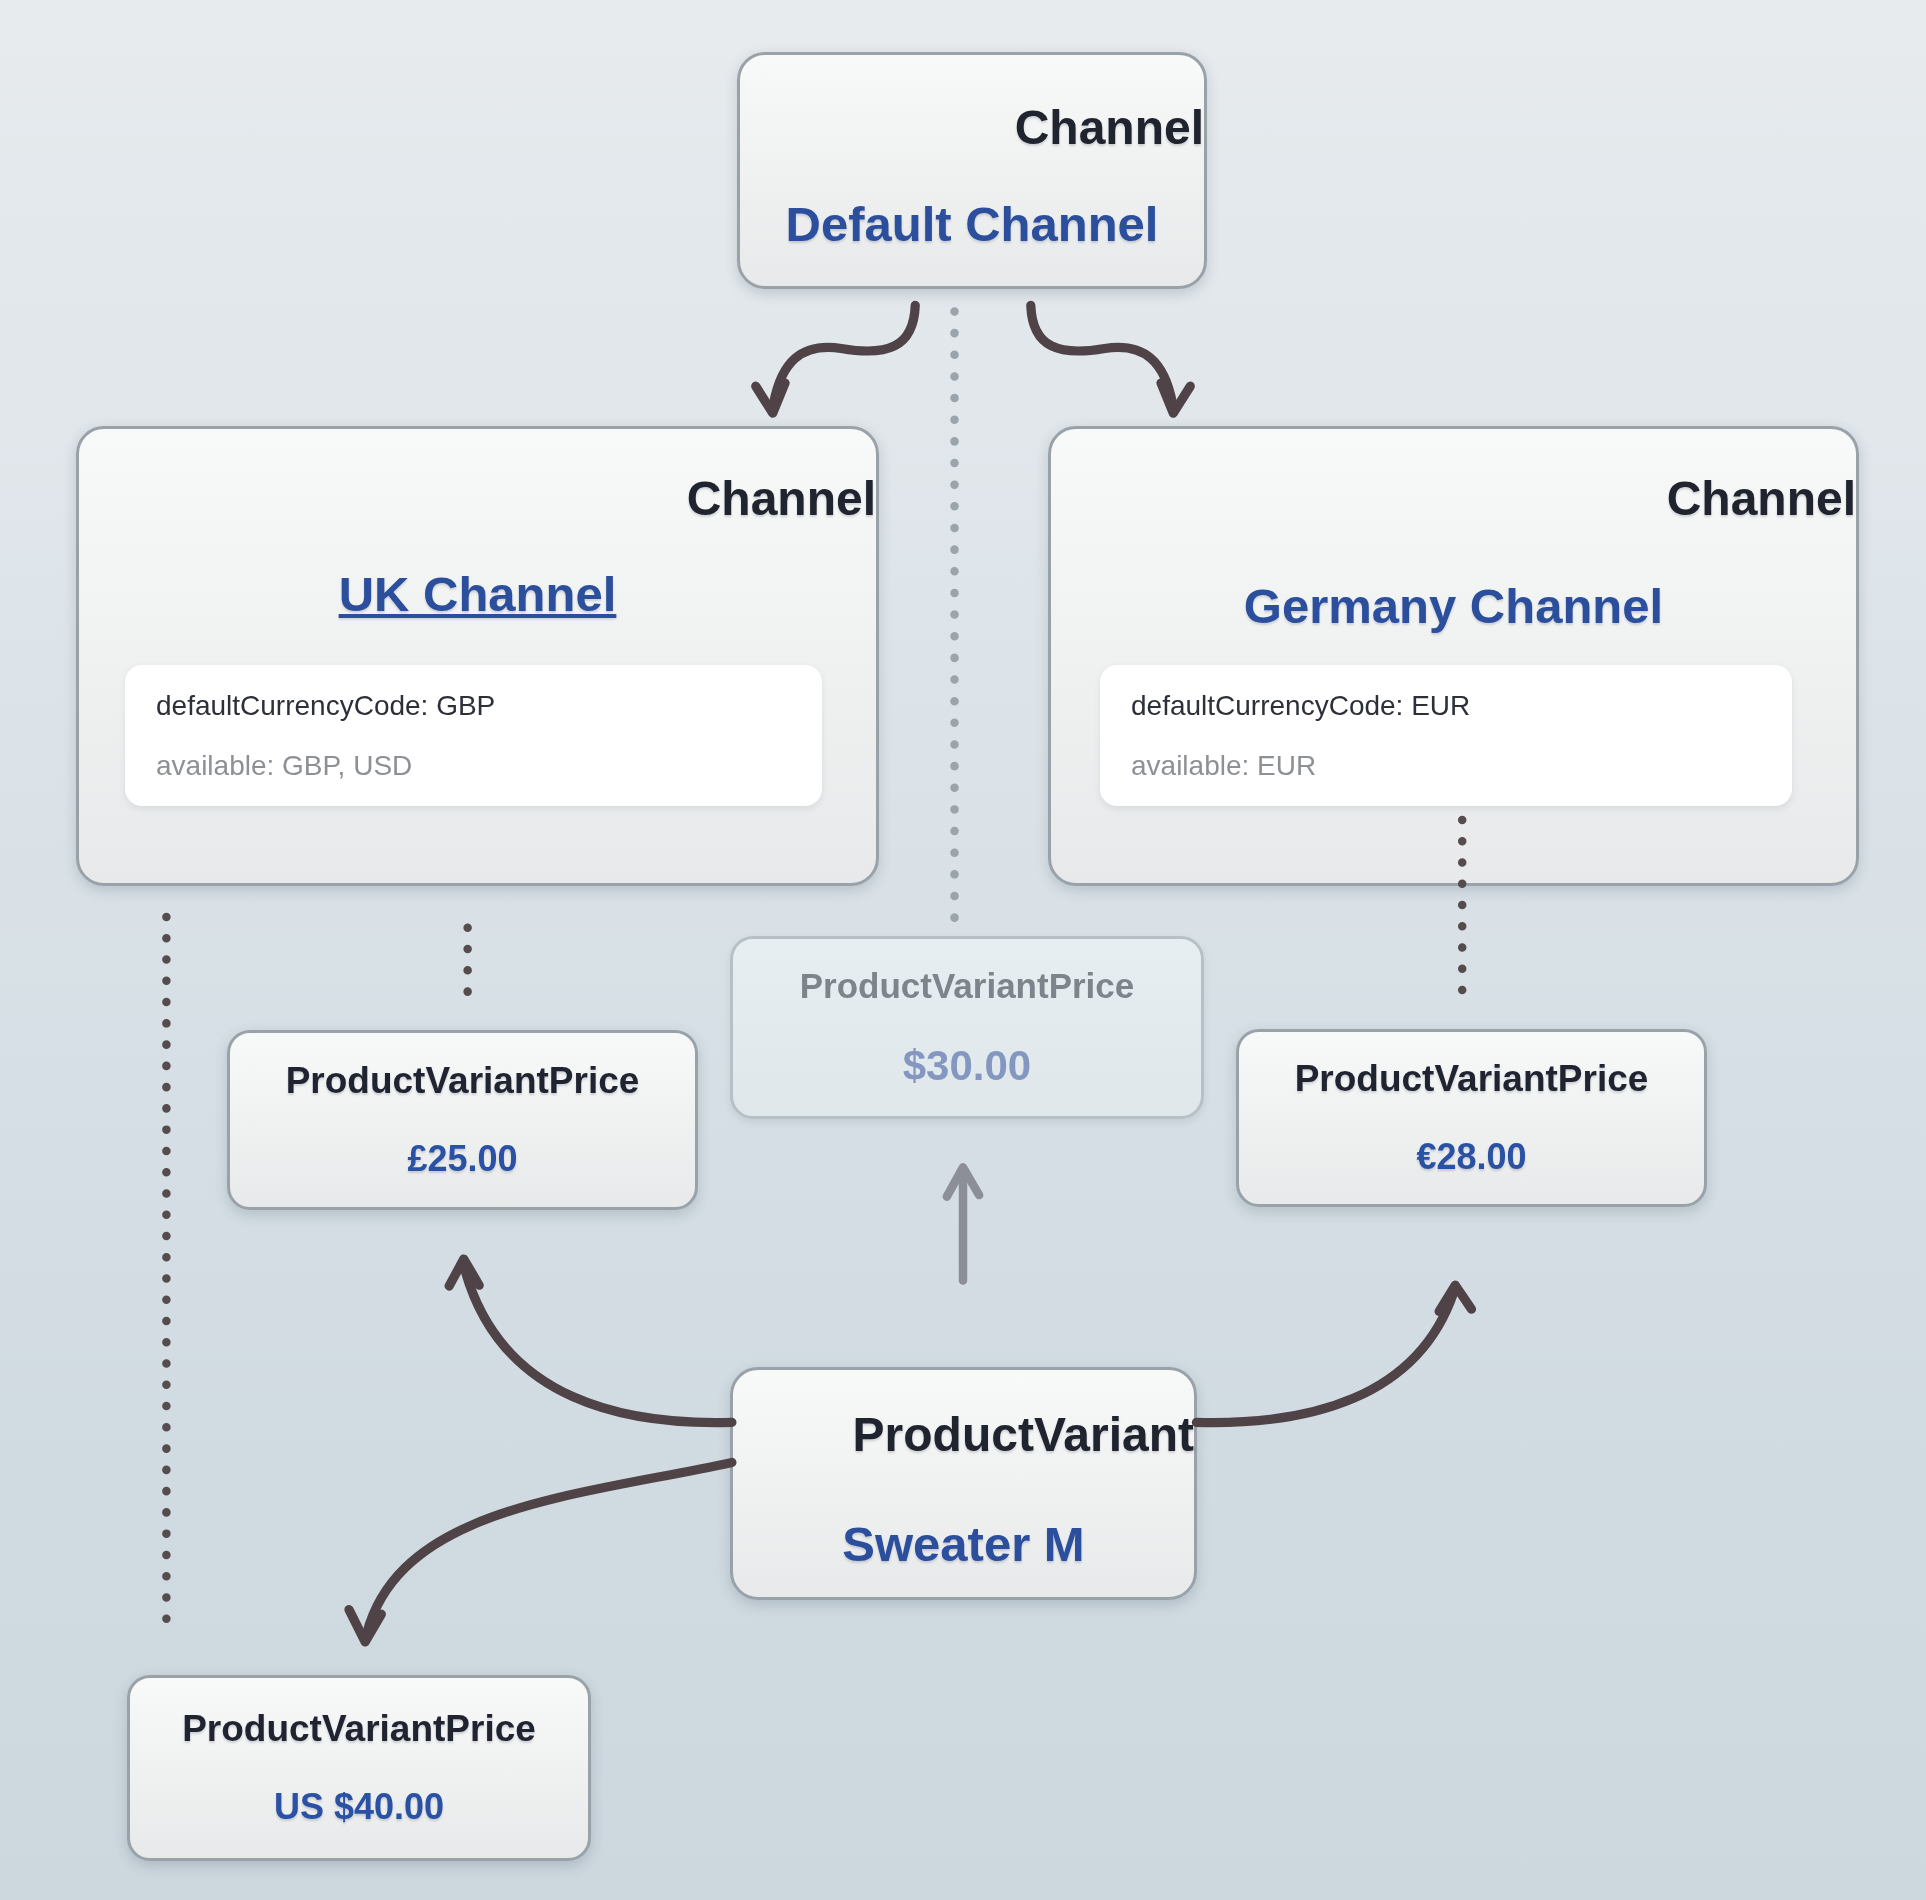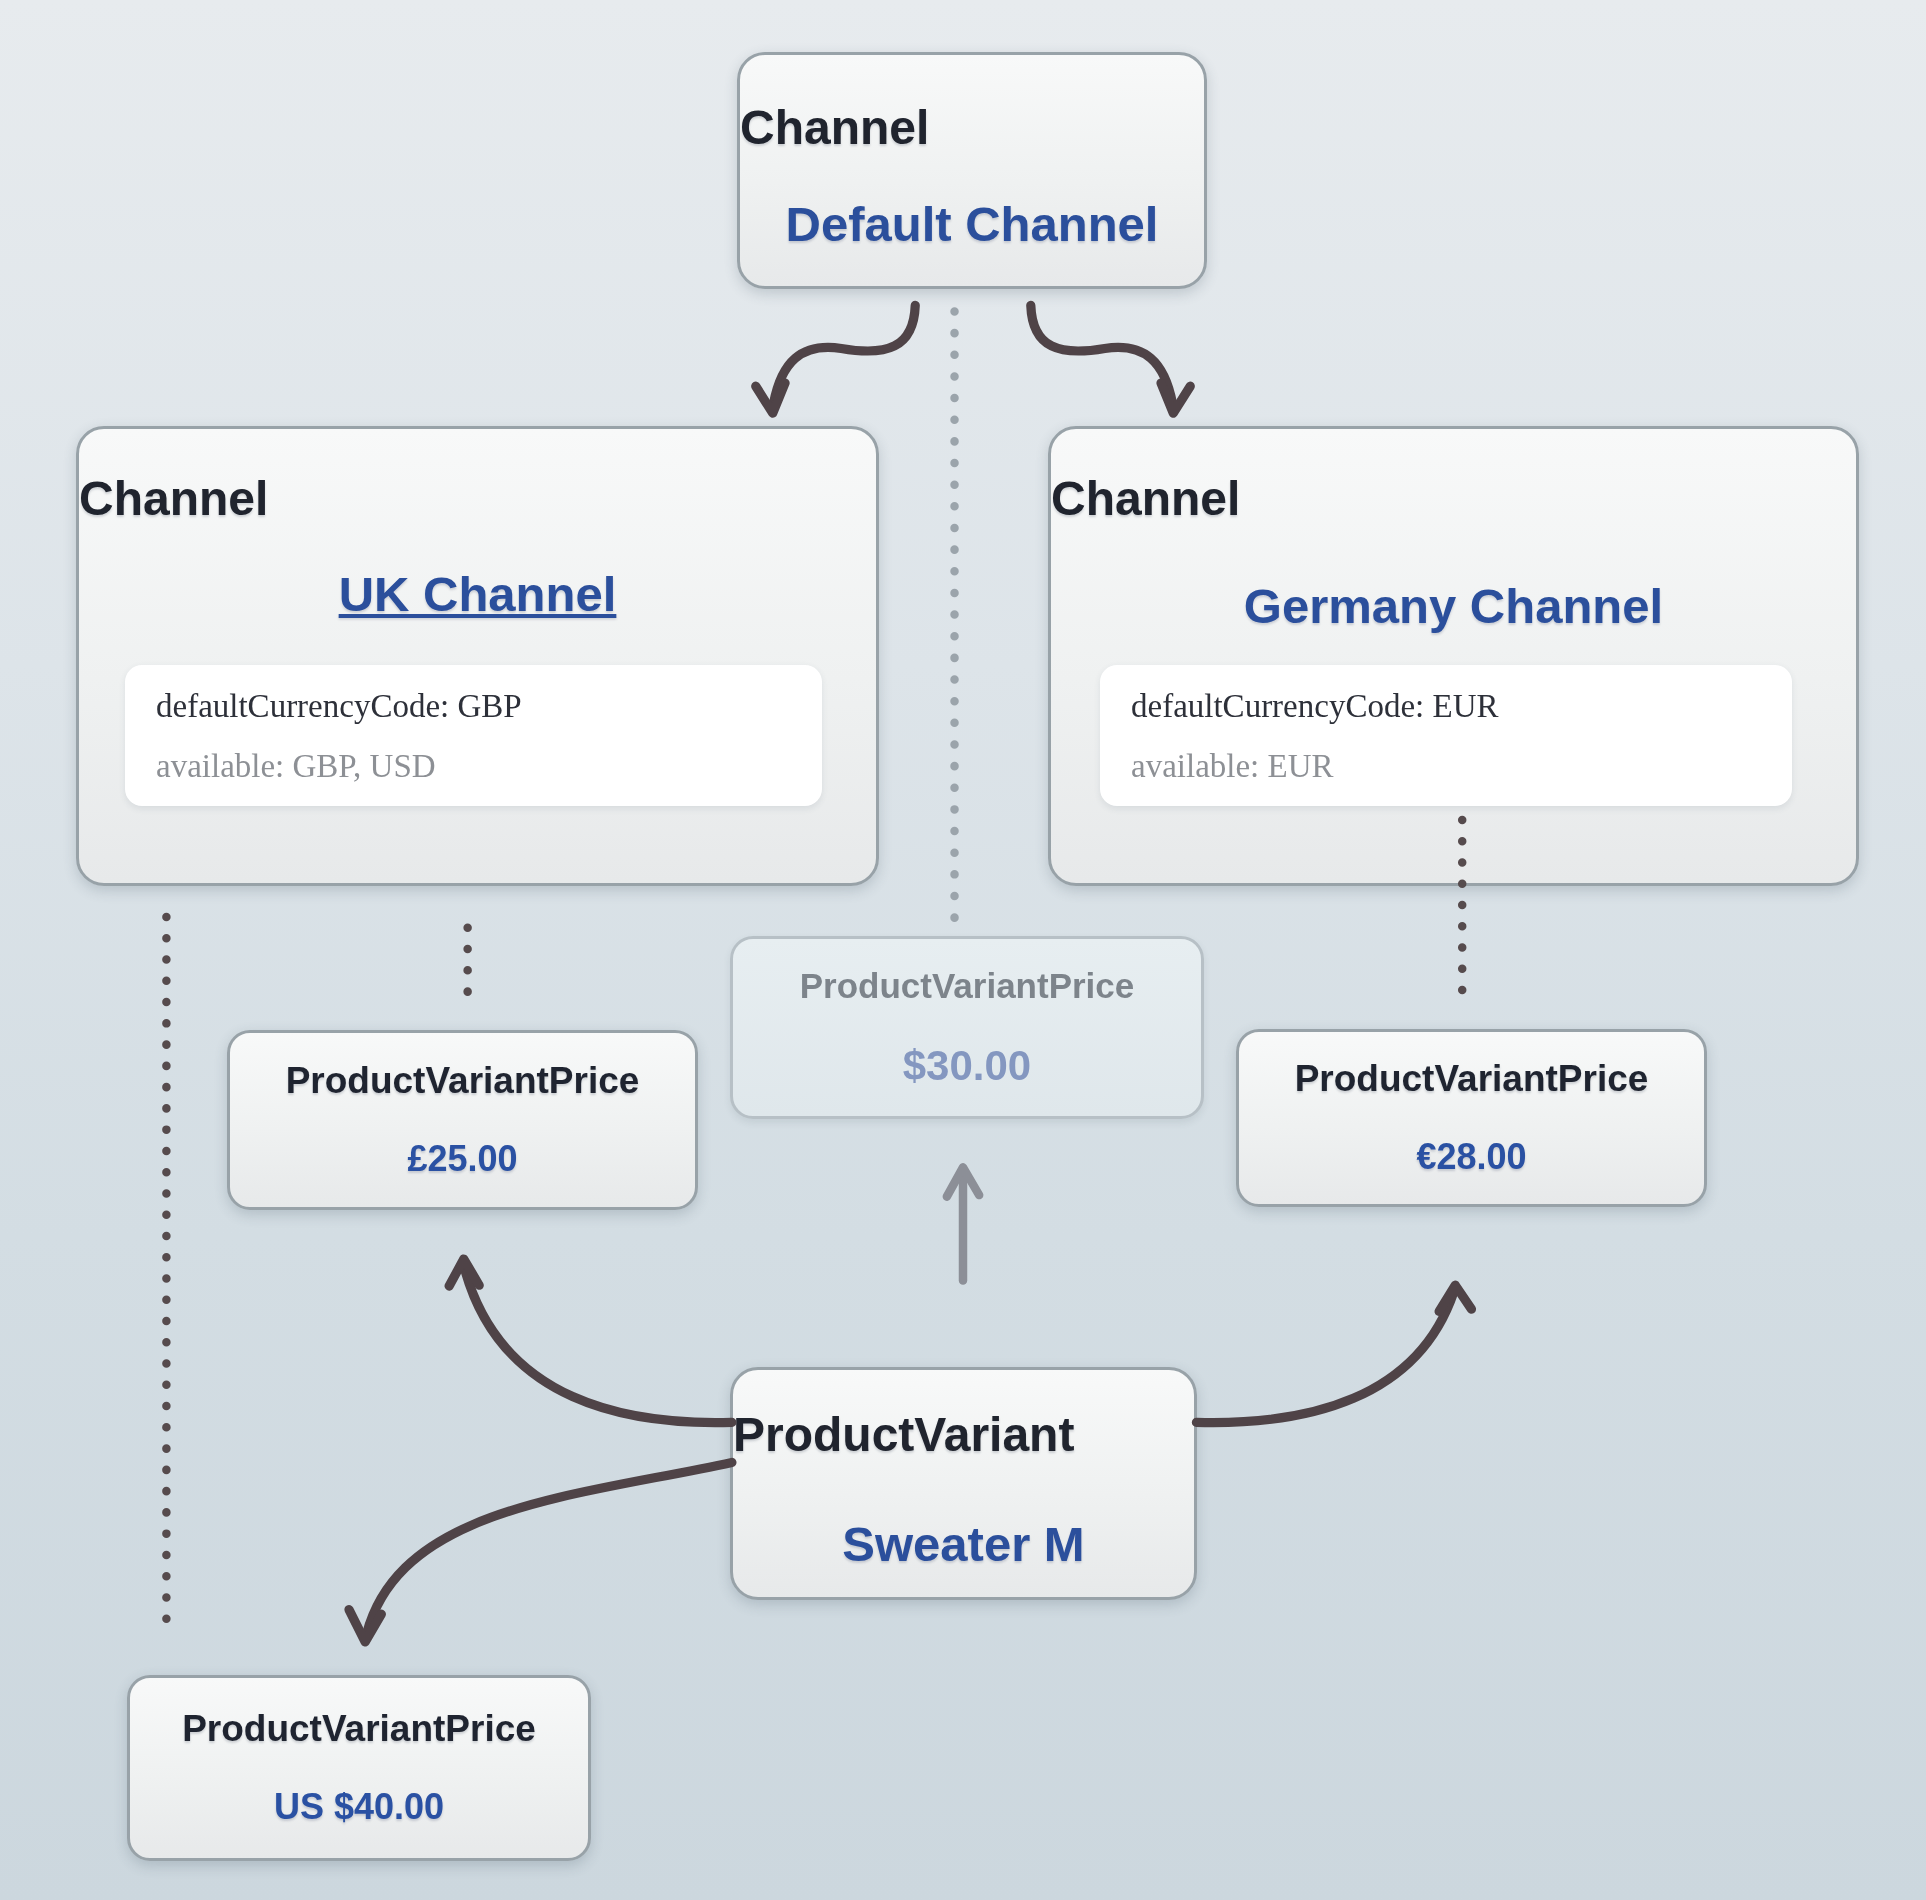--- a/index.html
+++ b/index.html
@@ -2,28 +2,28 @@
 <html style="font-size:12.3px"><head>
 <meta charset="utf-8">
 <style>
   html,body{margin:0;padding:0;}
   body{width:1926px;height:1901px;overflow:hidden;font-family:"Liberation Sans",sans-serif;}
   .canvas{position:relative;width:1926px;height:1901px;
           background:linear-gradient(180deg,#e7ebee 0%,#dde4e9 35%,#d3dde3 65%,#ccd7de 100%);}
   .node{position:absolute;box-sizing:border-box;border:3.9px solid #98a2a8;border-radius:28px;
         background:linear-gradient(180deg,#f8f9f9 0%,#efF1f1 55%,#e7e9ea 100%);
         box-shadow:0 4.6px 12.3px rgba(55,75,90,0.20);}
-  .type-label{position:absolute;left:0;width:100%;text-align:left;font-weight:bold;
+  .type-label{position:absolute;left:0;width:100%;text-align:right;font-weight:bold;
               font-size:48px;line-height:55px;color:#20242e;text-shadow:0 1.5px 2.3px rgba(30,40,60,0.18);}
   .name-label{position:absolute;left:0;width:100%;text-align:center;font-weight:bold;
               font-size:49px;line-height:59px;color:#2b4f9c;text-shadow:0 1.5px 2.3px rgba(30,40,80,0.18);}
   .code-panel{position:absolute;box-sizing:border-box;background:#ffffff;border-radius:17px;
               display:flex;flex-direction:column;justify-content:center;padding-left:31px;
               box-shadow:0 2.3px 6.2px rgba(60,80,95,0.10);}
-  .code-line{font-family:Liberation Serif, serif;font-size:33px;line-height:60px;white-space:pre;}
+  .code-line{font-family:Liberation Sans, sans-serif;font-size:28px;line-height:60px;white-space:pre;}
   .code-primary{color:#2d3039;}
   .code-secondary{color:#8d9095;}
   .price-node{display:flex;flex-direction:column;justify-content:center;gap:36px;
               border-radius:23px;}
   .price-title{font-size:37px;font-weight:bold;color:#1f2430;text-align:center;
                text-shadow:0 1.5px 2.3px rgba(30,40,60,0.18);}
   .price-value{font-size:36px;font-weight:bold;color:#2a51a3;text-align:center;
                text-shadow:0 1.5px 2.3px rgba(30,40,80,0.18);}
   .faded{background:linear-gradient(180deg,#e7eef1 0%,#dfe7eb 100%);
          border:3.1px solid #b7c0c6;box-shadow:0 3.1px 7.7px rgba(55,75,90,0.10);}

